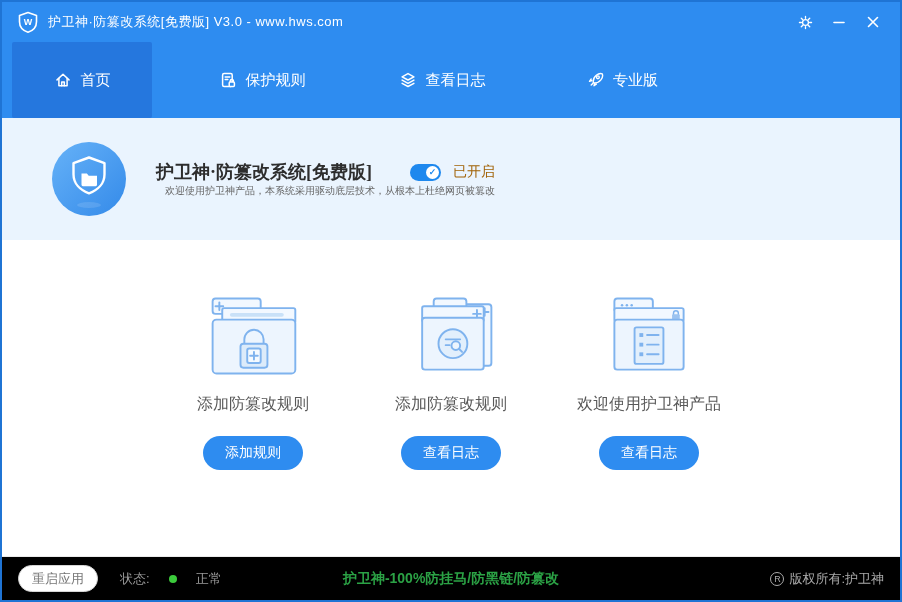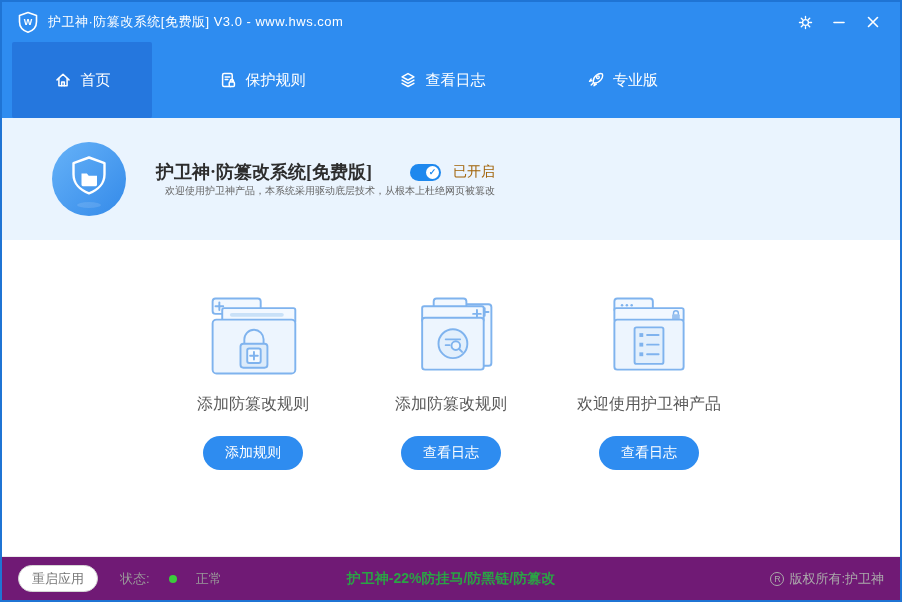--- a/index.html
+++ b/index.html
@@ -61,21 +61,21 @@
   .card .art{width:100px;height:92px;}
   .card-label{margin-top:12px;font-size:16px;color:#595959;white-space:nowrap;}
   .card-btn{
     margin-top:21px;min-width:100px;height:34px;padding:8px 18px;border:none;border-radius:17px;
     background:#2E8CF0;color:#fff;font-size:14px;cursor:pointer;
     font-family:"Liberation Sans","DejaVu Sans",sans-serif;
   }
   
   .footer{
     height:44px;border-top:1px solid #ebebeb;display:flex;align-items:center;
-    padding:0 16px;position:relative;flex:0 0 auto;background:#701a75;
+    padding:0 16px;position:relative;flex:0 0 auto;background:#000000;
   }
   .restart-btn{
     width:80px;height:27px;border:1px solid #d5d5d5;border-radius:14px;background:#fff;
     color:#777;font-size:13px;cursor:pointer;
     font-family:"Liberation Sans","DejaVu Sans",sans-serif;
   }
   .status{margin-left:22px;display:flex;align-items:center;gap:19px;font-size:13px;color:#9a9a9a;}
   .dot{width:8px;height:8px;border-radius:50%;background:#3CCB3C;}
   .slogan{
     position:absolute;left:0;right:0;text-align:center;pointer-events:none;
@@ -245,20 +245,20 @@
     </div>
   </div>
 
   <div class="footer">
     <button class="restart-btn">重启应用</button>
     <div class="status">
       <span>状态:</span>
       <span class="dot"></span>
       <span>正常</span>
     </div>
-    <div class="slogan">护卫神-22%防挂马/防黑链/防篡改</div>
+    <div class="slogan">护卫神-100%防挂马/防黑链/防篡改</div>
     <div class="copyright">
       <span class="r-circle">R</span>
       <span>版权所有:护卫神</span>
     </div>
   </div>
 
 </div>
 
 </body></html>

